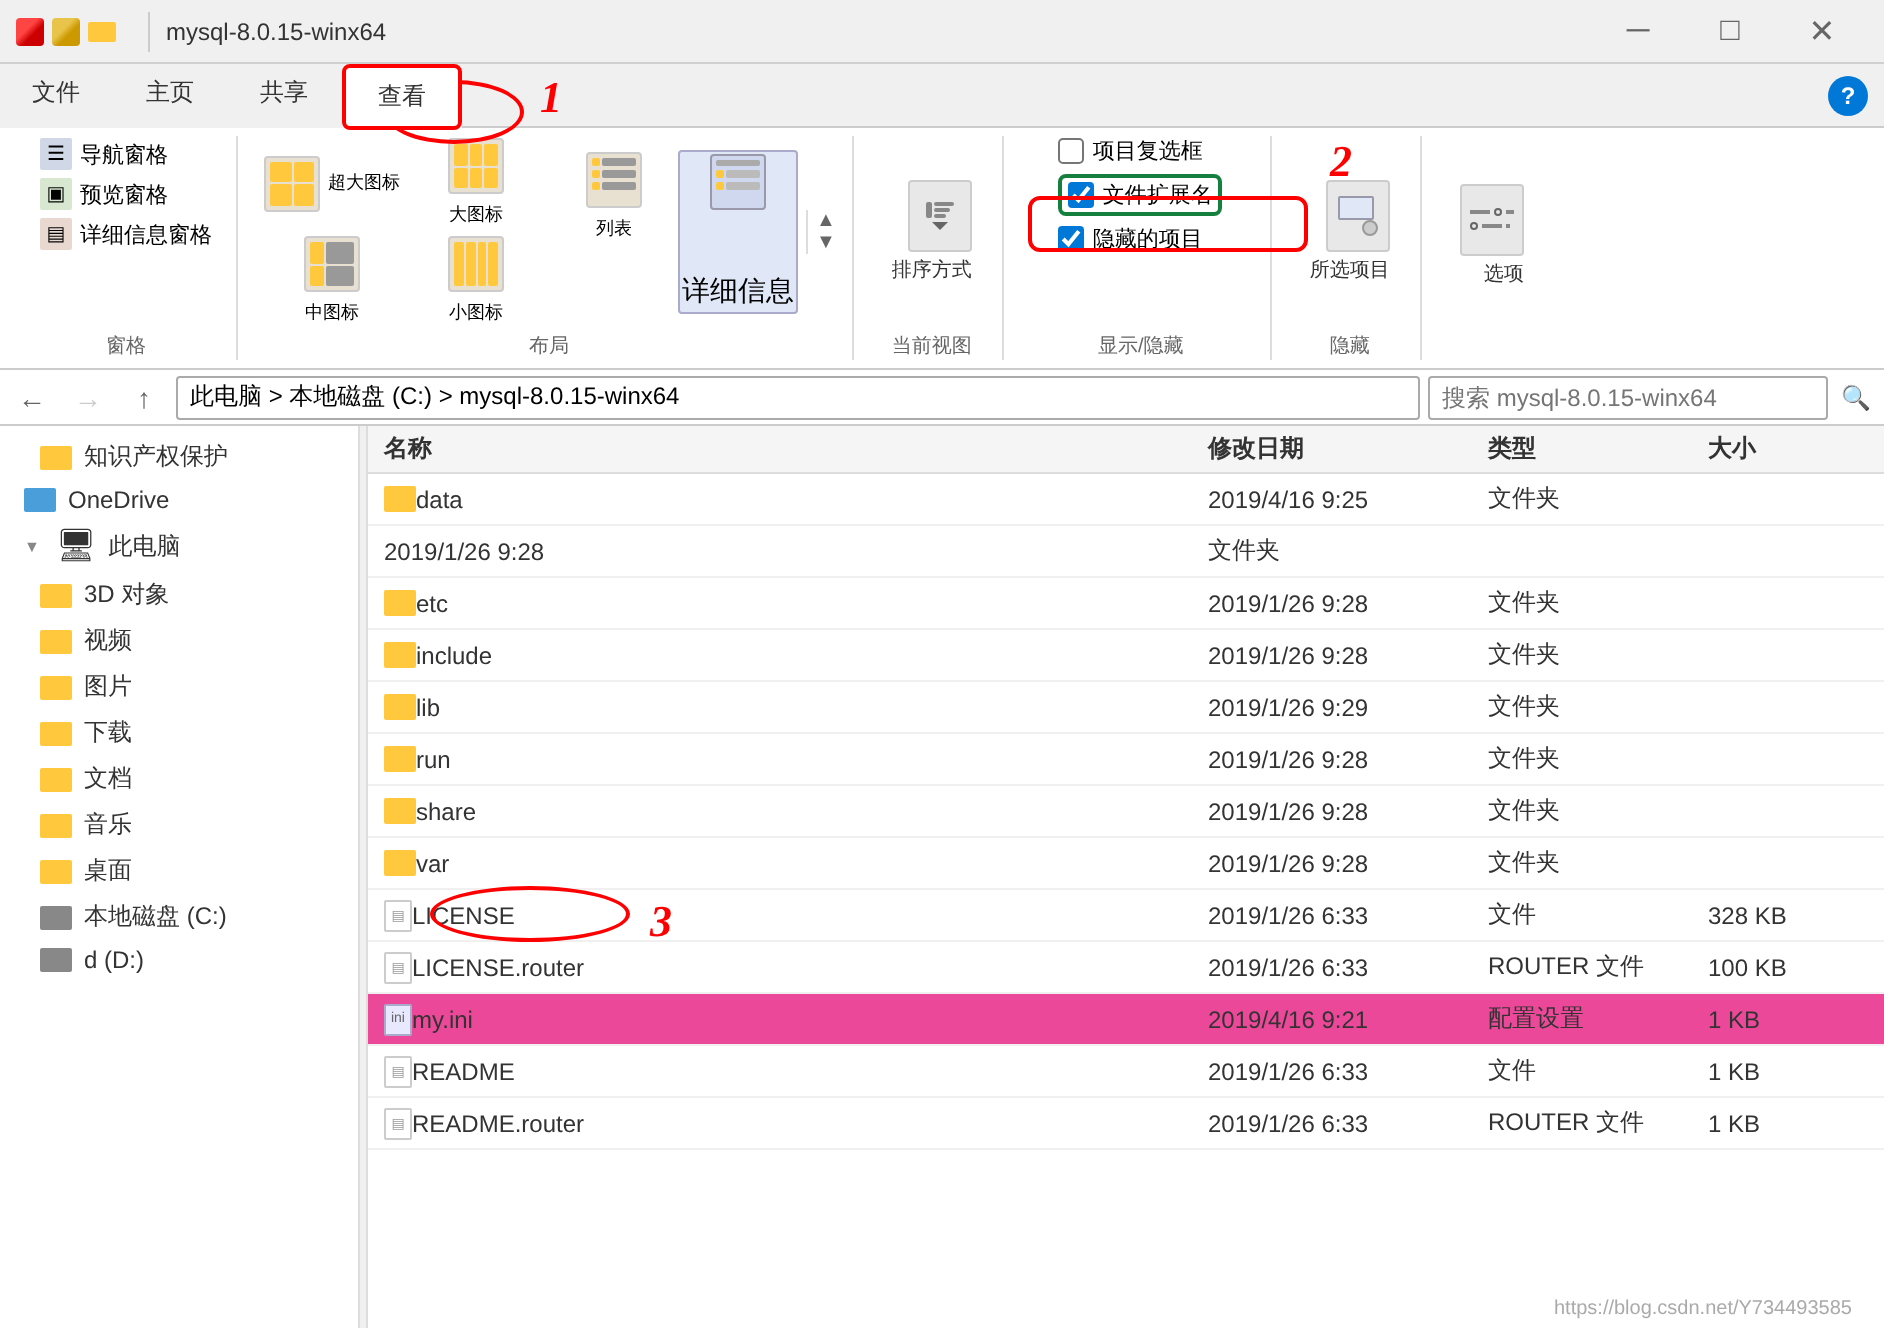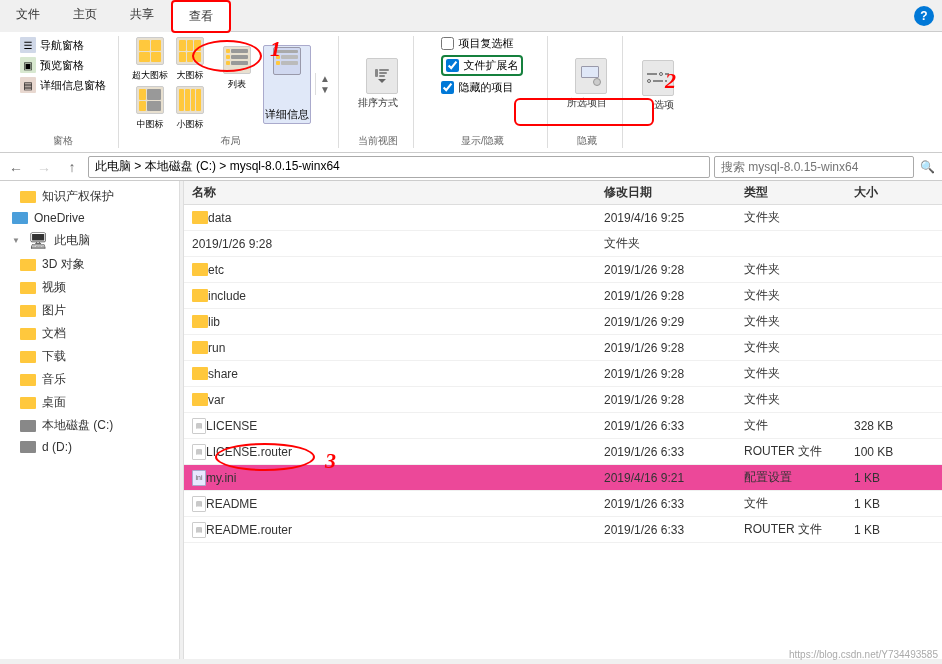--- a/index.html
+++ b/index.html
@@ -113,28 +113,42 @@
     .annotation-3 {
       position: absolute; border: 2px solid red; border-radius: 50%;
       width: 100px; height: 28px; top: 443px; left: 215px; pointer-events: none;
     }
     .num-label {
       position: absolute; font-size: 22px; color: red; font-weight: bold; pointer-events: none;
       font-family: 'Times New Roman', serif; font-style: italic;
     }
 
     .watermark {
-      position: absolute; bottom: 4px; right: 4px; font-size: 10px; color: #aaa; pointer-events: none;
+      position: absolute; bottom: 4px; right: 16px; font-size: 10px; color: #aaa; pointer-events: none;
     }
   </style>
 </head>
 <body>
 
 <div style="position:relative; width:942px; height:664px; overflow:hidden;">
 
+  <div class="title-bar">
+    <div class="title-bar-icons">
+      <div style="width:14px;height:14px;background:linear-gradient(135deg,#ff4444 40%,#cc0000 60%);border-radius:2px;"></div>
+      <div style="width:14px;height:14px;background:linear-gradient(135deg,#e8c44a 40%,#cc9900 60%);border-radius:2px;"></div>
+      <div style="width:14px;height:10px;background:#ffc83d;border-radius:1px;"></div>
+    </div>
+    <div style="width:1px;height:20px;background:#ccc;margin:0 8px;"></div>
+    <span style="font-size:12px;color:#333;">mysql-8.0.15-winx64</span>
+    <div class="window-controls">
+      <button class="win-btn">─</button>
+      <button class="win-btn">□</button>
+      <button class="win-btn close">✕</button>
+    </div>
+  </div>
 
   <div class="ribbon-tabs">
     <div class="ribbon-tab">文件</div>
     <div class="ribbon-tab">主页</div>
     <div class="ribbon-tab">共享</div>
     <div class="ribbon-tab active circled">查看</div>
     <div style="flex:1;border-bottom:1px solid #ccc;"></div>
     <div style="display:flex;align-items:center;padding:0 8px;border-bottom:1px solid #ccc;">
       <span style="width:20px;height:20px;border-radius:50%;background:#0078d7;color:white;display:flex;align-items:center;justify-content:center;font-size:12px;font-weight:bold;">?</span>
     </div>
@@ -156,21 +170,21 @@
           <div class="small-icon" style="background:#e8d8d0;">▤</div>
           <span>详细信息窗格</span>
         </div>
       </div>
       <div class="ribbon-group-label">窗格</div>
     </div>
 
     <div class="ribbon-group" style="min-width:120px;">
       <div class="ribbon-group-content">
         <div style="display:grid;grid-template-columns:1fr 1fr;gap:2px;">
-          <div class="ribbon-small-btn" style="flex-direction:column;align-items:center;padding:1px;">
+          <div class="ribbon-small-btn" style="flex-direction:row;align-items:center;padding:1px;">
             <div style="width:28px;height:28px;background:#e8e0d0;border:1px solid #ccc;border-radius:2px;display:grid;grid-template-columns:1fr 1fr;gap:1px;padding:2px;">
               <div style="background:#ffc83d;border-radius:1px;"></div>
                 <div style="background:#ffc83d;border-radius:1px;"></div>
               <div style="background:#ffc83d;border-radius:1px;"></div>
                 <div style="background:#ffc83d;border-radius:1px;"></div>
             </div>
             <span style="font-size:9px;white-space:nowrap;">超大图标</span>
           </div>
           <div class="ribbon-small-btn" style="flex-direction:column;align-items:center;padding:1px;">
             <div style="width:28px;height:28px;background:#e8e0d0;border:1px solid #ccc;border-radius:2px;display:grid;grid-template-columns:1fr 1fr 1fr;gap:1px;padding:2px;">
@@ -231,21 +245,21 @@
               <div style="background:#aaa;height:3px;border-radius:1px;"></div>
               <div style="display:flex;gap:1px;">
                   <div style="width:4px;height:4px;background:#ffc83d;border-radius:1px;"></div>
                   <div style="flex:1;background:#bbb;border-radius:1px;height:4px;"></div>
                 </div>
               <div style="display:flex;gap:1px;">
                   <div style="width:4px;height:4px;background:#ffc83d;border-radius:1px;"></div>
                   <div style="flex:1;background:#bbb;border-radius:1px;height:4px;"></div>
                 </div>
             </div>
-            <span style="font-size:11px;margin-top:28px;">详细信息</span>
+            <span style="font-size:14px;margin-top:28px;">详细信息</span>
           </div>
         </div>
         <div style="display:flex;flex-direction:column;align-items:center;border-left:1px solid #ddd;padding-left:4px;">
           <div style="font-size:10px;cursor:pointer;color:#666;">▲</div>
           <div style="font-size:10px;cursor:pointer;color:#666;">▼</div>
         </div>
       </div>
       <div class="ribbon-group-label">布局</div>
     </div>
 
@@ -359,25 +373,25 @@
       <div class="sidebar-item indent1">
         <div class="folder-icon"></div>
         <span>视频</span>
       </div>
       <div class="sidebar-item indent1">
         <div class="folder-icon"></div>
         <span>图片</span>
       </div>
       <div class="sidebar-item indent1">
         <div class="folder-icon"></div>
+        <span>下载</span>
+      </div>
+      <div class="sidebar-item indent1">
+        <div class="folder-icon"></div>
         <span>文档</span>
-      </div>
-      <div class="sidebar-item indent1">
-        <div class="folder-icon"></div>
-        <span>下载</span>
       </div>
       <div class="sidebar-item indent1">
         <div class="folder-icon"></div>
         <span>音乐</span>
       </div>
       <div class="sidebar-item indent1">
         <div class="folder-icon"></div>
         <span>桌面</span>
       </div>
       <div class="sidebar-item indent1">

